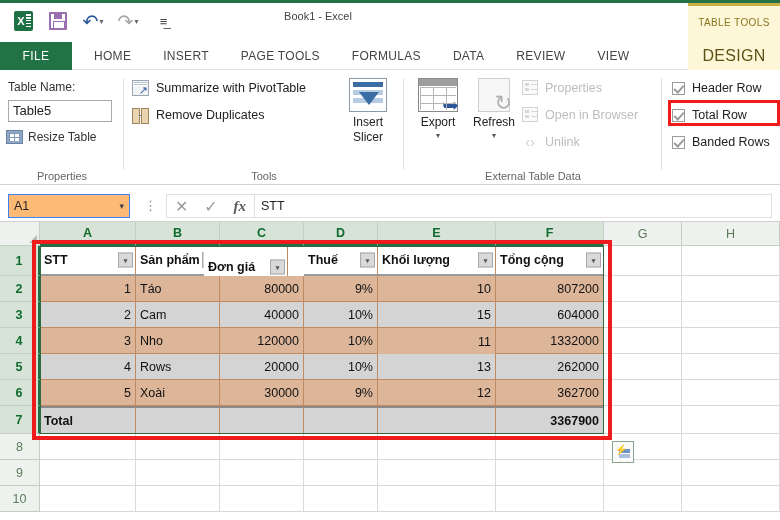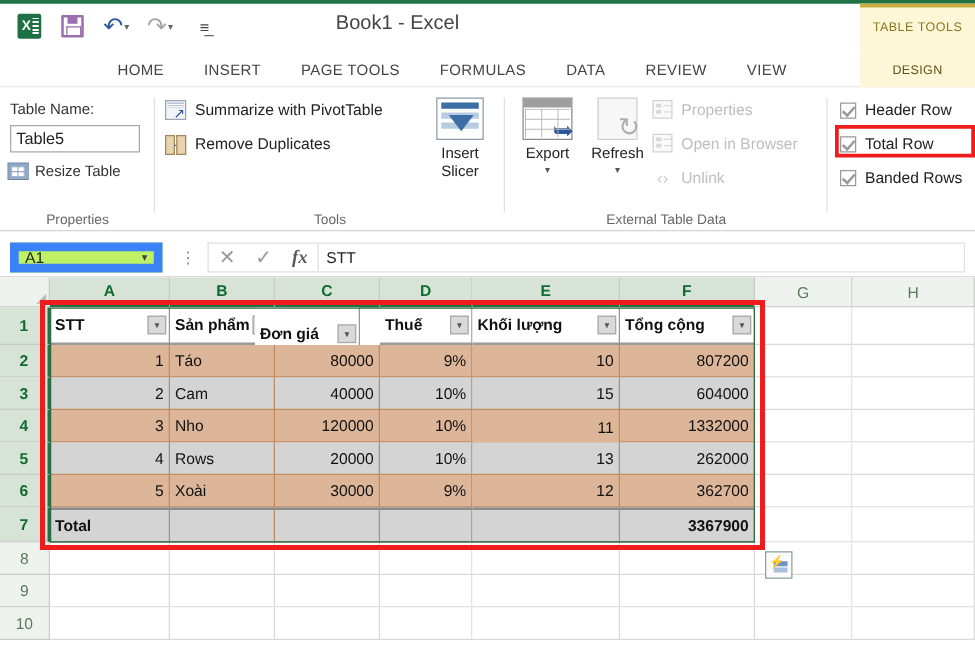--- a/index.html
+++ b/index.html
@@ -35,21 +35,21 @@
   .save-ico:before { content:""; position:absolute; left:3px; top:-1px; width:8px; height:6px; background:#9a6fb0; }
   .save-ico:after { content:""; position:absolute; left:2px; bottom:0px; width:10px; height:6px; border:1.5px solid #9a6fb0; border-bottom:none; }
   .arrow-ico { font-size: 19px; line-height: 1; }
   .undo-c { color: #2b579a; }
   .redo-c { color: #a6a6a6; }
   .caret-sm { font-size: 8px; color: #666; margin-left: 1px; }
   .qat-more { font-size: 13px; color: #444; letter-spacing:-1px;}
 
   .win-title {
     position: absolute; left: 0; top: 10px; width: 636px; text-align: center;
-    font-size: 16px; color: #444;
+    font-size: 11px; color: #444;
   }
   .tabletools-band {
     position: absolute; right: 0; top: 3px; width: 92px; height: 39px;
     background: #fdf7d7; border-top: 3px solid #c9ad3e;
     display: flex; align-items: center; justify-content: center;
   }
   .tabletools-band span {
     font-size: 10px; color: #8a7620; letter-spacing: .4px;
     position: relative; top: -2px; white-space: nowrap;
   }
@@ -64,21 +64,21 @@
     background: #217346; color: #fff; font-size: 12px;
     display: flex; align-items: center; justify-content: center; letter-spacing: .4px;
   }
   .tabs { position: absolute; left: 78px; top: 0; height: 28px; display: flex; align-items: center; }
   .tab {
     height: 28px; padding: 0 16px; font-size: 12px; color: #444;
     display: flex; align-items: center; letter-spacing: .3px; white-space: nowrap;
   }
   .tab-design {
     position: absolute; right: 0; top: 0; width: 92px; height: 28px;
-    background: #fdf7d7; color: #5e5016; font-size: 10px;
+    background: #fdf7d7; color: #5e5016; font-size: 16px;
     display: flex; align-items: center; justify-content: center; letter-spacing: .3px;
   }
 
   
   .ribbon {
     position: absolute; left: 0; top: 70px; width: 780px; height: 115px;
     background: #ffffff; border-bottom: 1px solid #d4d4d4;
   }
   .grp { position: absolute; top: 0; height: 115px; }
   .grp-sep { position: absolute; top: 8px; width: 1px; height: 92px; background: #e0e0e0; }
@@ -171,21 +171,21 @@
     border: 3px solid #ee1c1c; pointer-events: none;
   }
 
   
   .fxbar {
     position: absolute; left: 0; top: 190px; width: 780px; height: 32px;
     background: #fff; border-bottom: 1px solid #d0d0d0;
   }
   .namebox {
     position: absolute; left: 8px; top: 4px; width: 122px; height: 24px;
-    border: 7px solid #3b82f6; background: #bef264; display: flex; align-items: center;
+    border: 1px solid #3b82f6; background: #fdba74; display: flex; align-items: center;
     padding: 0 5px; font-size: 12.5px; color: #222;
   }
   .namebox .nb-caret { margin-left: auto; font-size: 9px; color: #444; }
   .fx-dots { position: absolute; left: 144px; top: 8px; font-size: 13px; color: #8a8a8a; letter-spacing:0; line-height:16px;}
   .fx-icons { position: absolute; left: 166px; top: 4px; width: 88px; height: 24px; border: 1px solid #e0e0e0; border-right:none; background: #fff; display: flex; align-items: center; justify-content: space-around; }
   .fx-x { font-size: 16px; color: #9b9b9b; }
   .fx-check { font-size: 16px; color: #9b9b9b; }
   .fx-fx { font-size: 15px; color: #5a5a5a; font-family: "Liberation Serif", serif; font-style: italic; font-weight: bold;}
   .fmlbar {
     position: absolute; left: 254px; top: 4px; right: 8px; height: 24px;
@@ -283,20 +283,21 @@
     </div>
 
     <div class="win-title">Book1 - Excel</div>
 
     <div class="tabletools-band">
       <span>TABLE TOOLS</span>
     </div>
   </div>
 
   <div class="tabbar">
+    <div class="tab-file">FILE</div>
     <div class="tabs">
       <div class="tab">HOME</div>
       <div class="tab">INSERT</div>
       <div class="tab">PAGE TOOLS</div>
       <div class="tab">FORMULAS</div>
       <div class="tab">DATA</div>
       <div class="tab">REVIEW</div>
       <div class="tab">VIEW</div>
     </div>
     <div class="tab-design">DESIGN</div>

